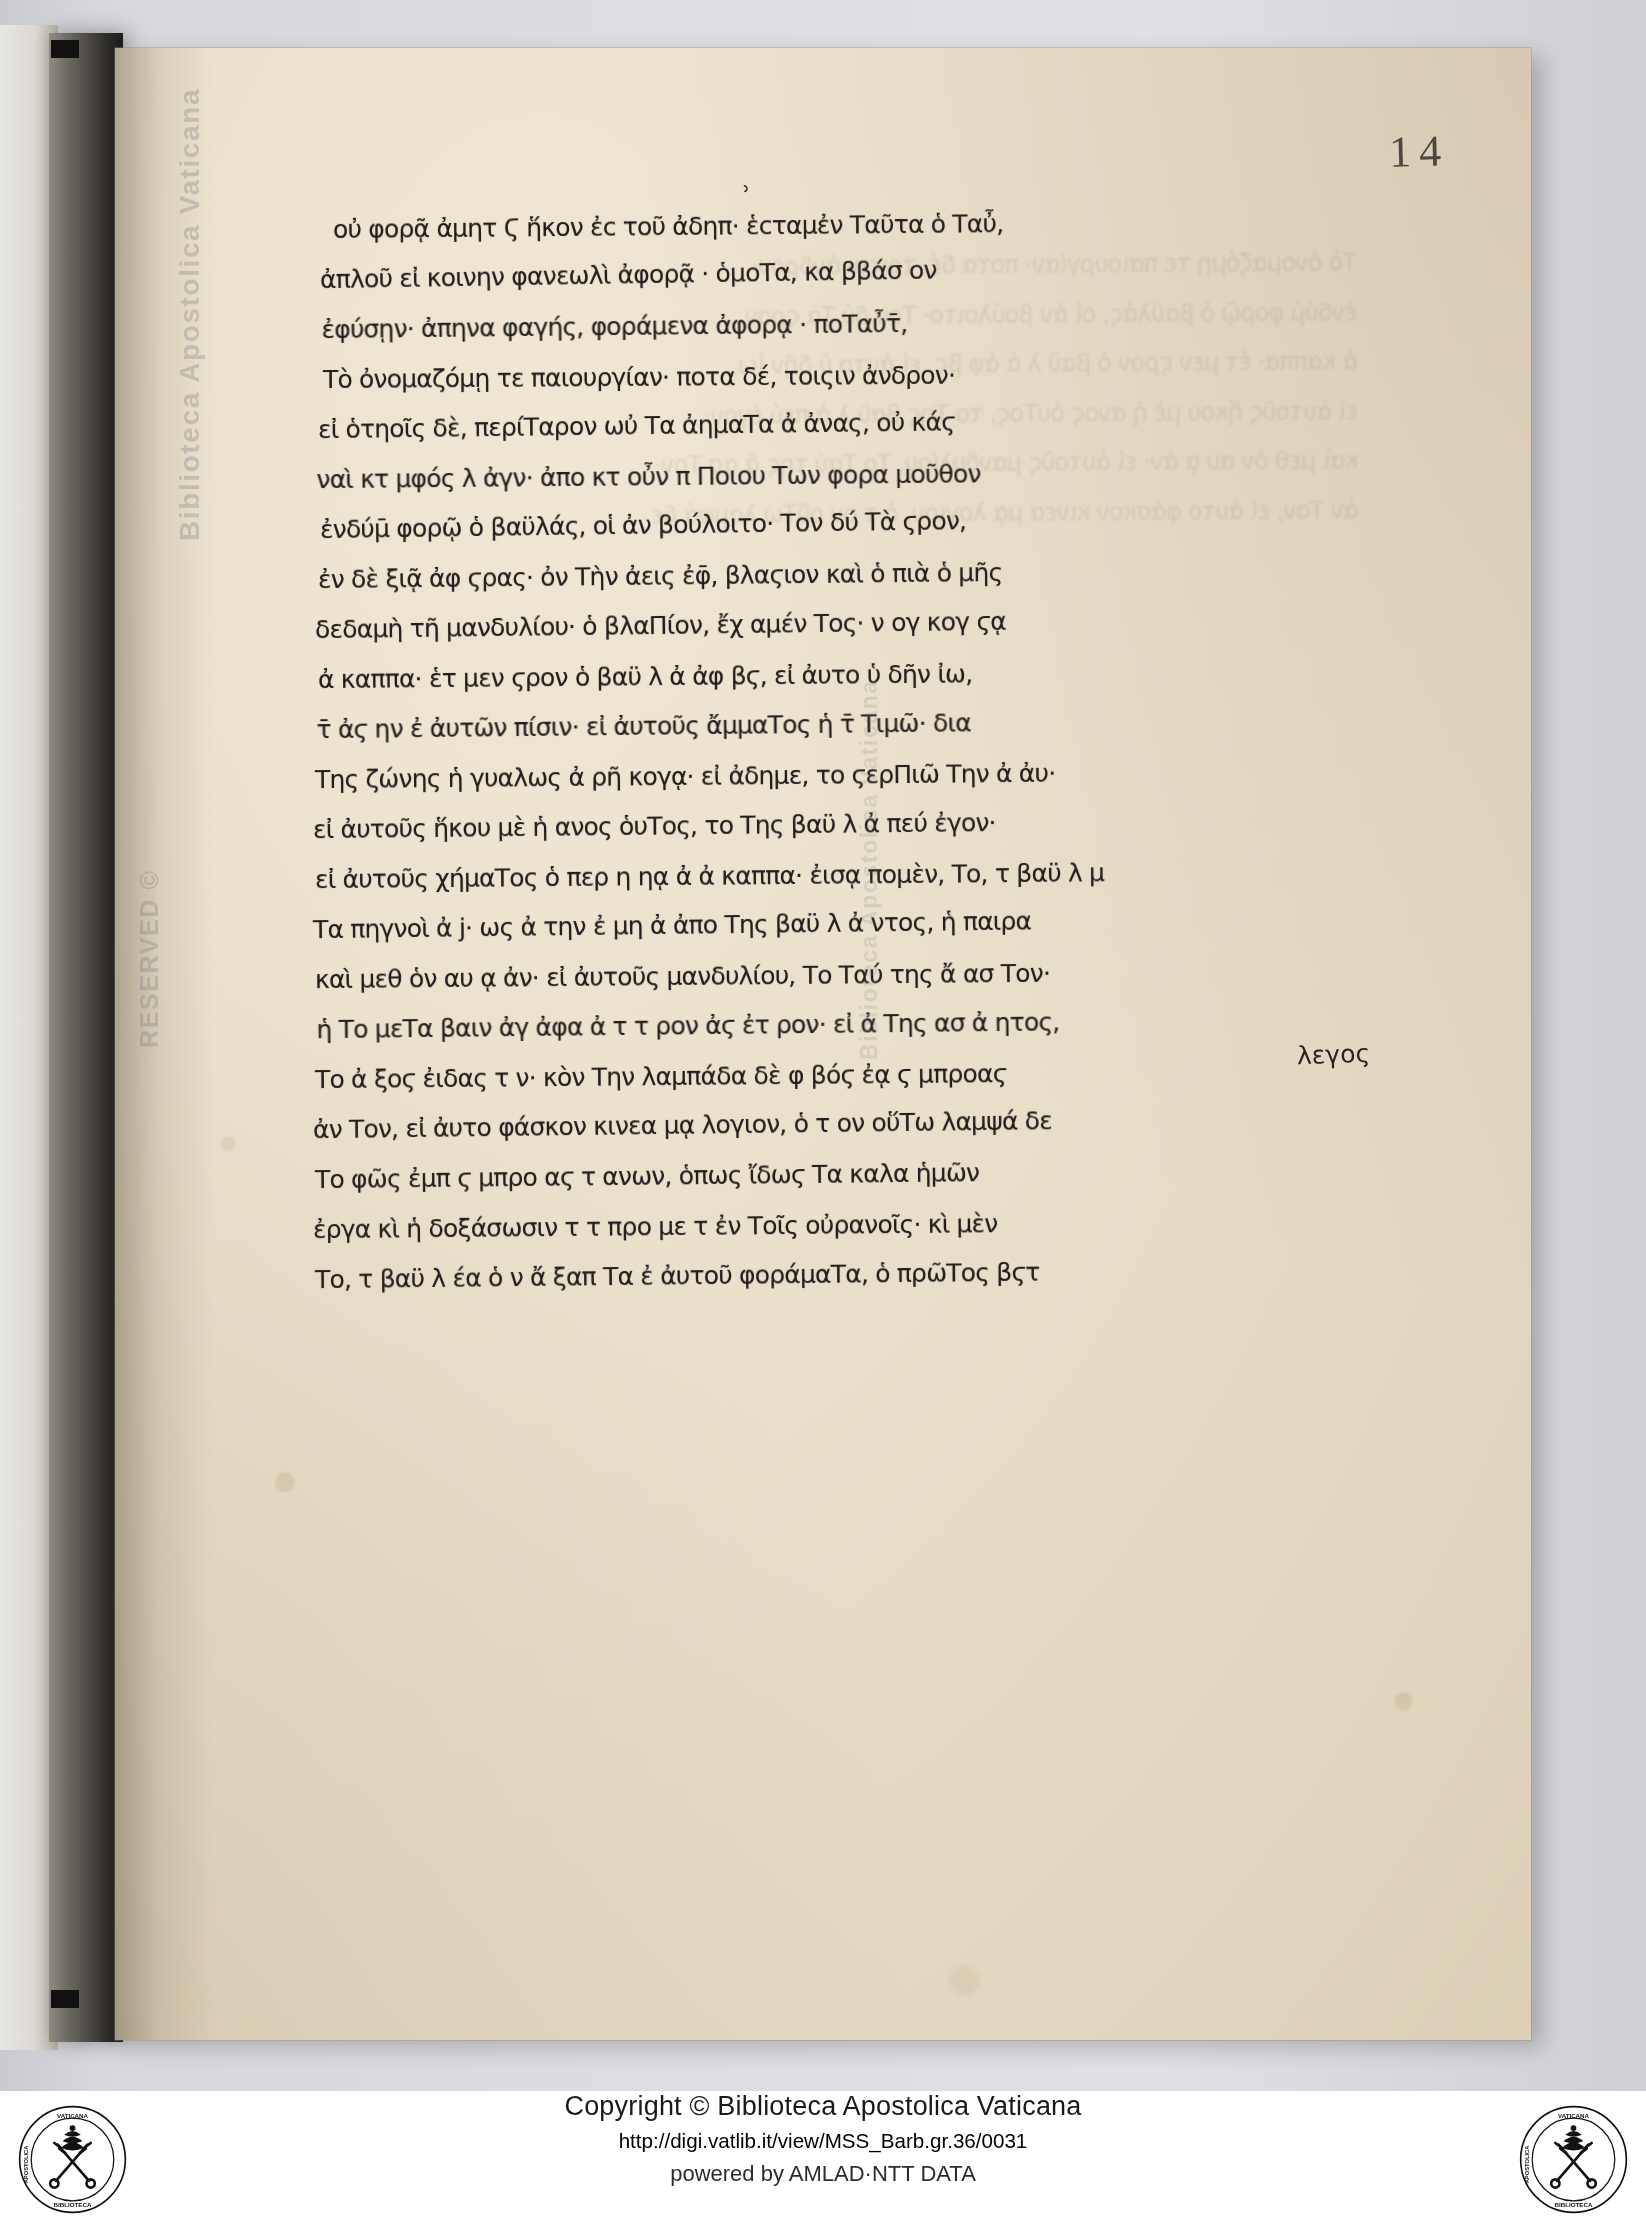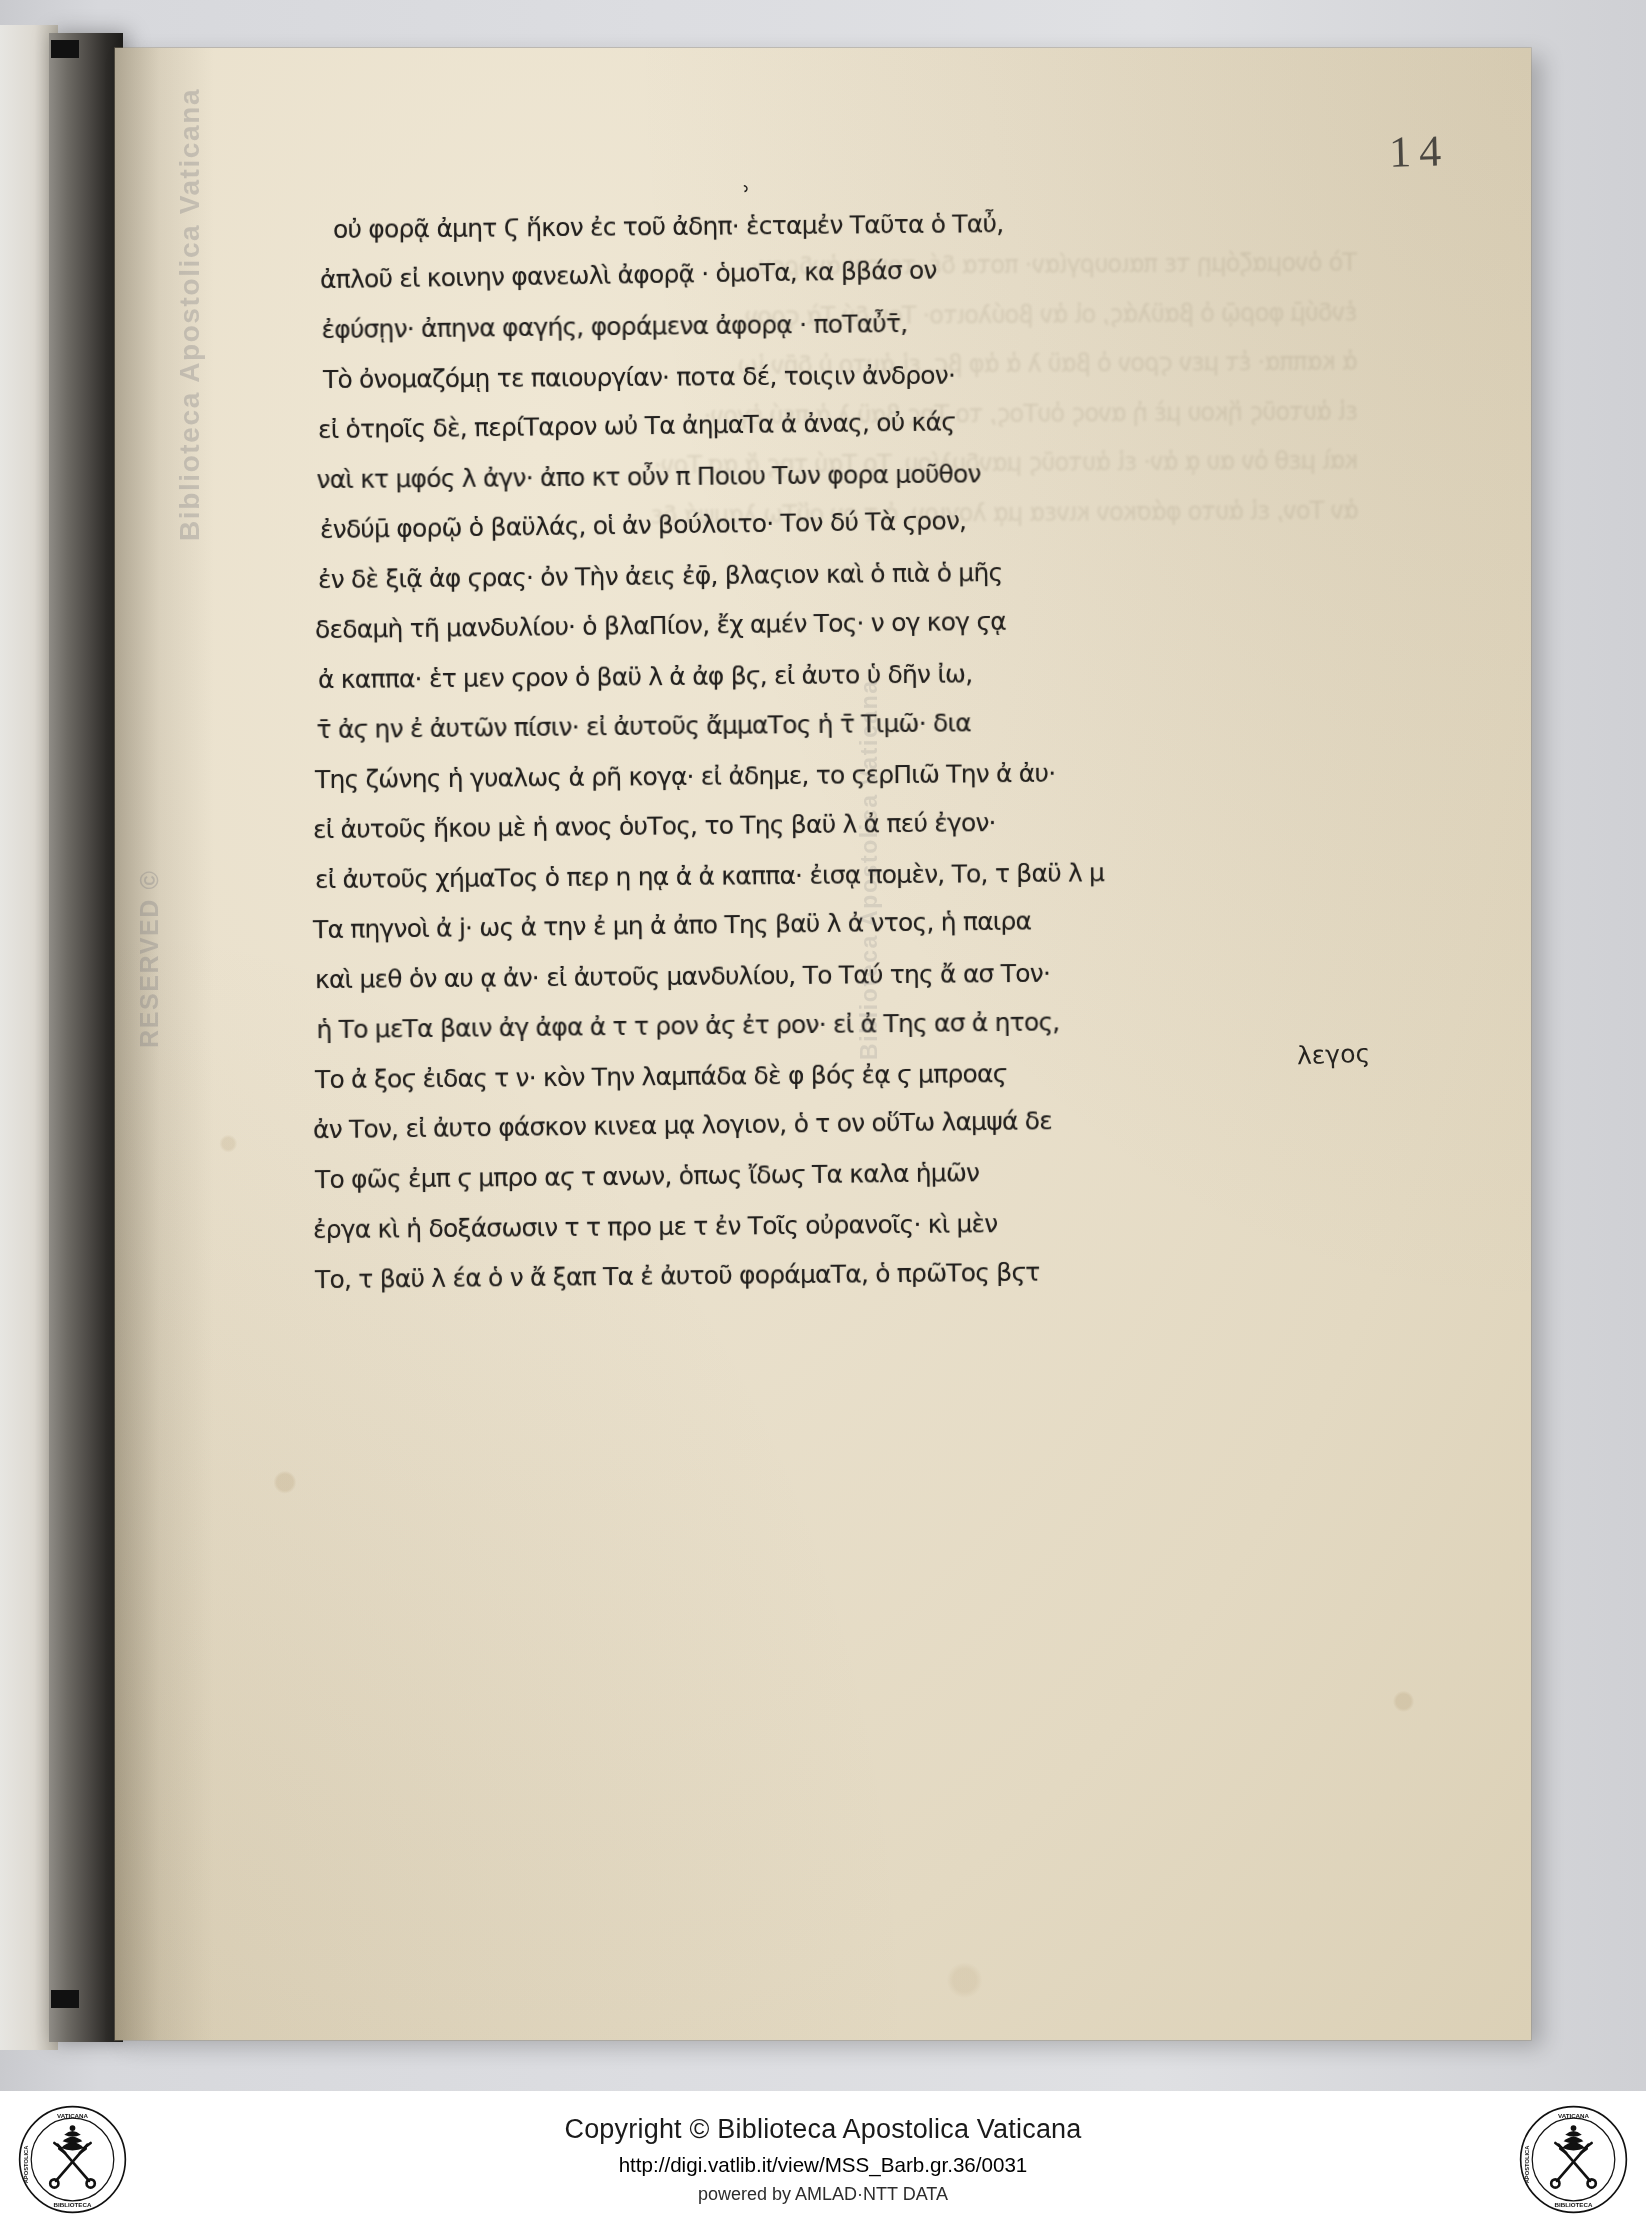--- a/index.html
+++ b/index.html
@@ -172,39 +172,39 @@
     transform-origin: left bottom;
   }
 
   
   #footer {
     position: absolute;
     left: 0; top: 2091px;
     width: 1646px; height: 137px;
     background: #ffffff;
     display: flex;
-    align-items: center;
+    align-items: flex-start;
     justify-content: center;
   }
   #footer-center {
     text-align: center;
     color: #1a1a1a;
   }
   #copyright-line {
     font-size: 27px;
     letter-spacing: 0.2px;
     margin-bottom: 7.4px;
   }
   #url-line {
     font-size: 20.6px;
     color: #000000;
     margin-bottom: 7.4px;
   }
   #powered-line {
-    font-size: 18px;
+    font-size: 22px;
     color: #2c2c2c;
   }
 
   .seal {
     position: absolute;
     width: 109px; height: 109px;
     top: 14px;
   }
   #seal-left { left: 18px; }
   #seal-right { right: 18px; }

